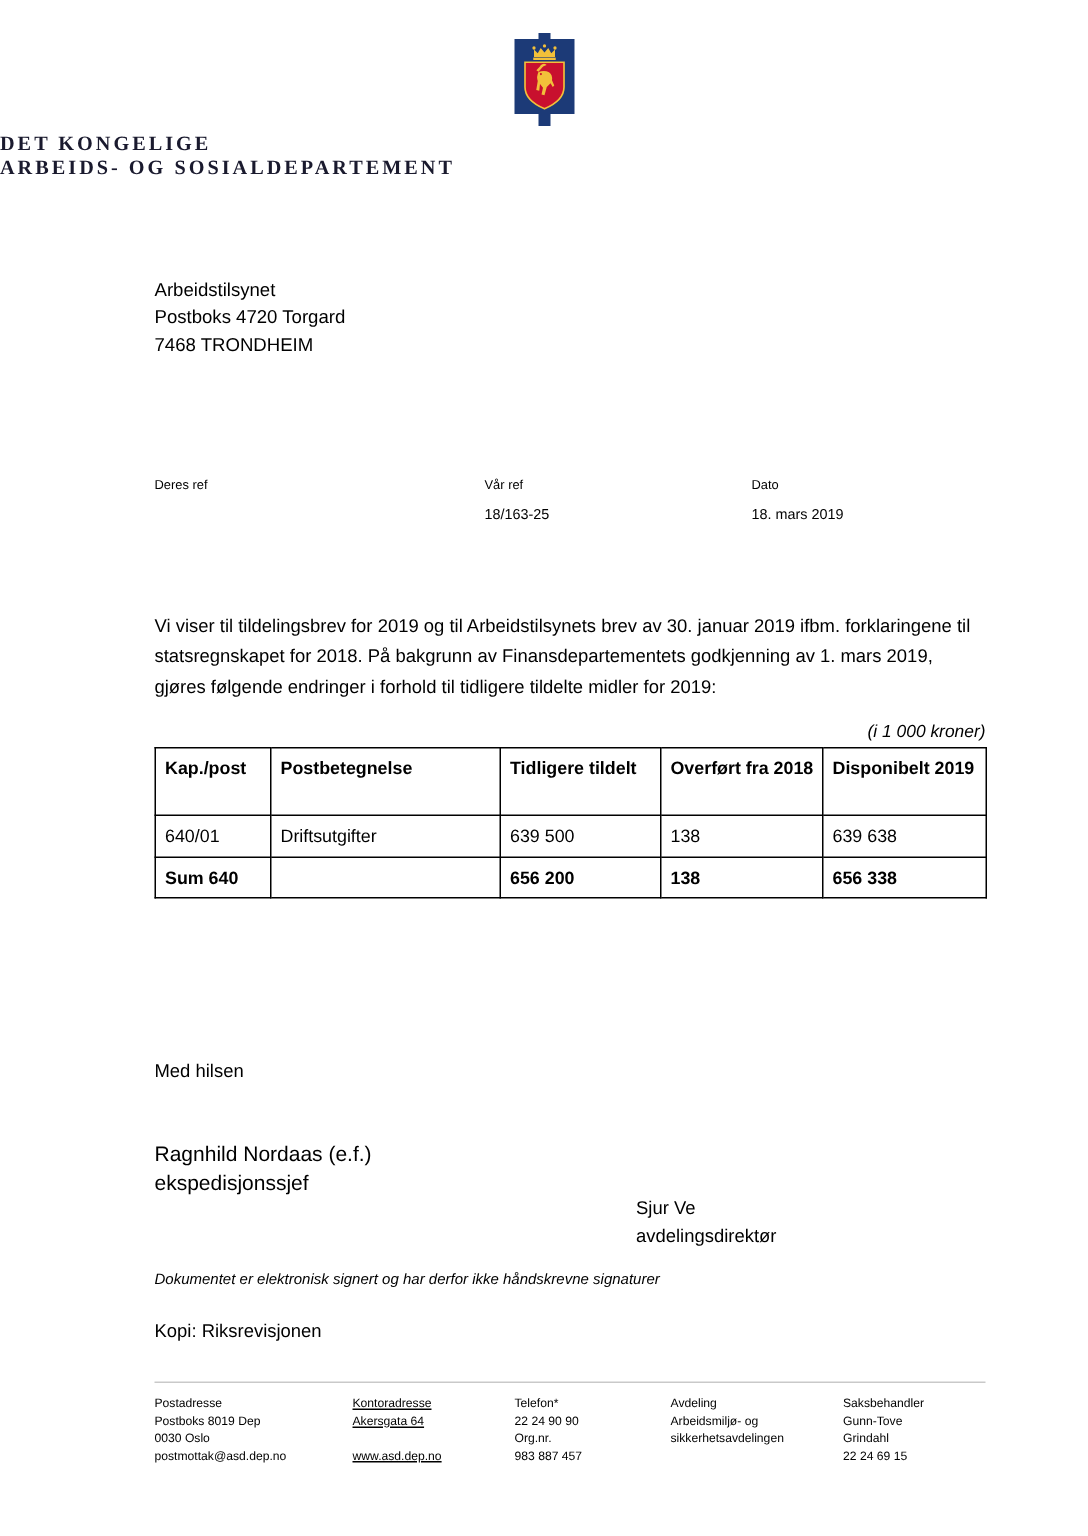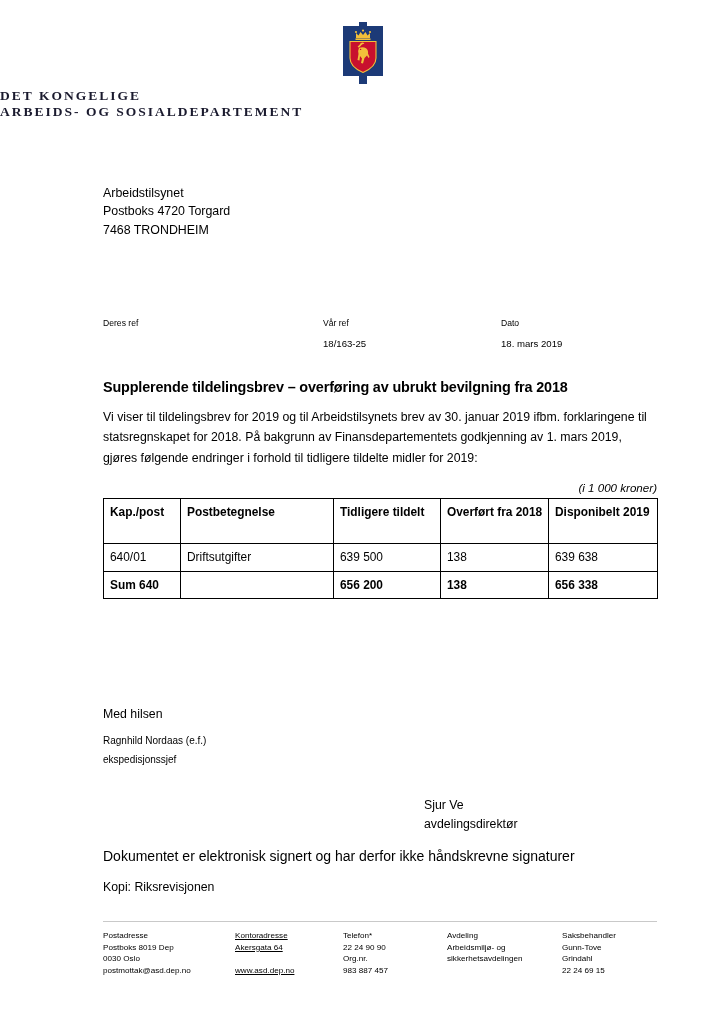--- a/index.html
+++ b/index.html
@@ -150,36 +150,37 @@
   .closing {
     position: absolute;
     left: 103px;
     top: 705px;
     font-size: 12.3px;
     line-height: 18.6px;
   }
   .signer-left {
     position: absolute;
     left: 103px;
-    top: 732px;
-    font-size: 10px;
+    top: 760px;
+    font-size: 14px;
     line-height: 18.6px;
   }
   .signer-right {
     position: absolute;
     left: 424px;
     top: 796px;
     font-size: 12.3px;
     line-height: 18.6px;
   }
   .edoc-note {
     position: absolute;
     left: 103px;
     top: 848px;
-    font-size: 14px;
+    font-size: 10px;
+    font-style: italic;
   }
   .kopi {
     position: absolute;
     left: 103px;
     top: 880px;
     font-size: 12.3px;
   }
 
   
   .footer-rule {
@@ -254,21 +255,20 @@
     <div class="refcol c2">
       <span class="ref-label">Vår ref</span>
       <span class="ref-value">18/163-25</span>
     </div>
     <div class="refcol c3">
       <span class="ref-label">Dato</span>
       <span class="ref-value">18. mars 2019</span>
     </div>
   </div>
 
-  <div class="title">Supplerende tildelingsbrev – overføring av ubrukt bevilgning fra 2018</div>
   <div class="intro">Vi viser til tildelingsbrev for 2019 og til Arbeidstilsynets brev av 30. januar 2019 ifbm. forklaringene til statsregnskapet for 2018. På bakgrunn av Finansdepartementets godkjenning av 1. mars 2019, gjøres følgende endringer i forhold til tidligere tildelte midler for 2019:</div>
   <div class="kroner-note">(i 1 000 kroner)</div>
 
   <table class="alloc-table">
     <colgroup>
       <col class="c0">
         <col class="c1">
         <col class="c2">
         <col class="c3">
         <col class="c4">

